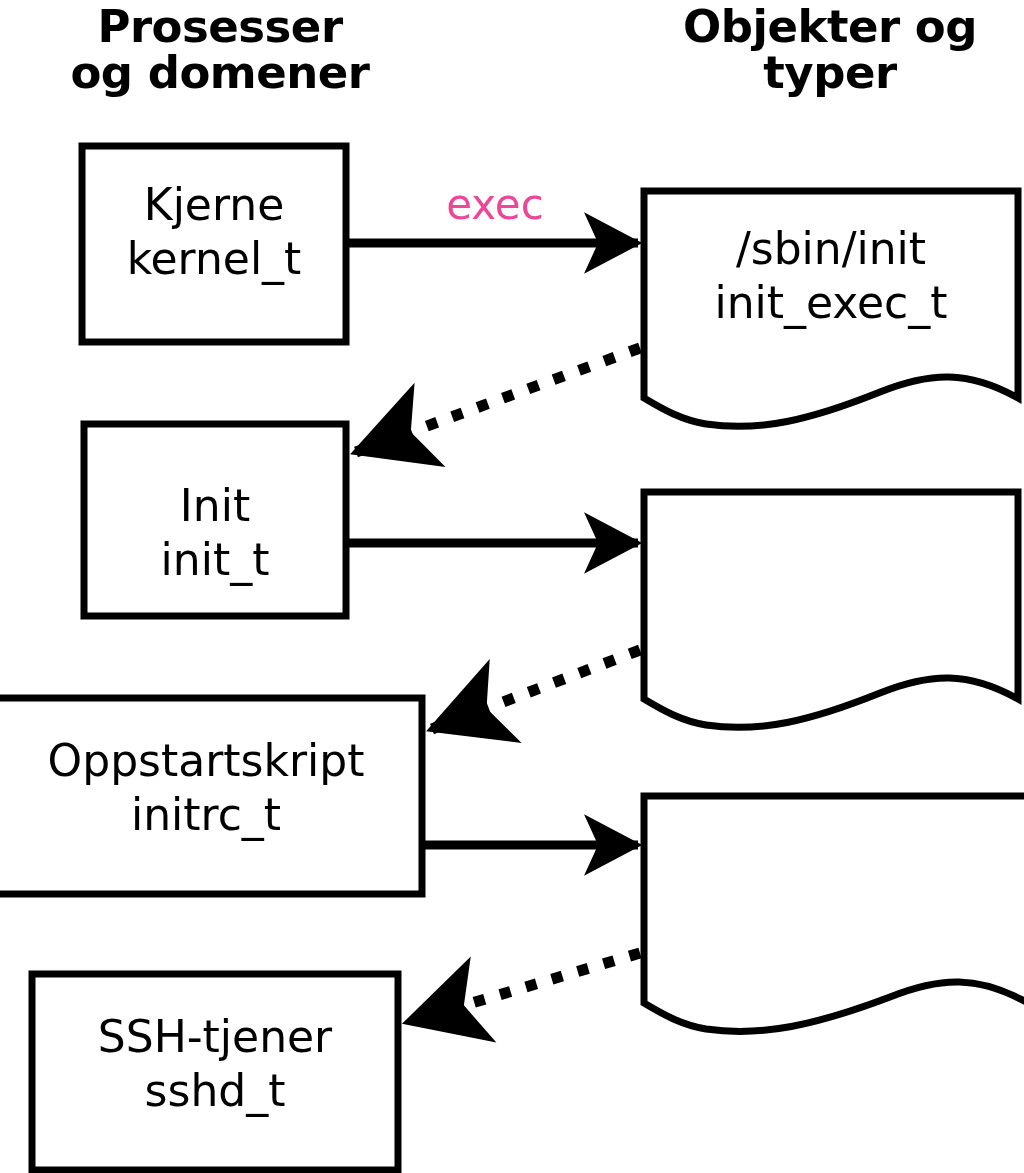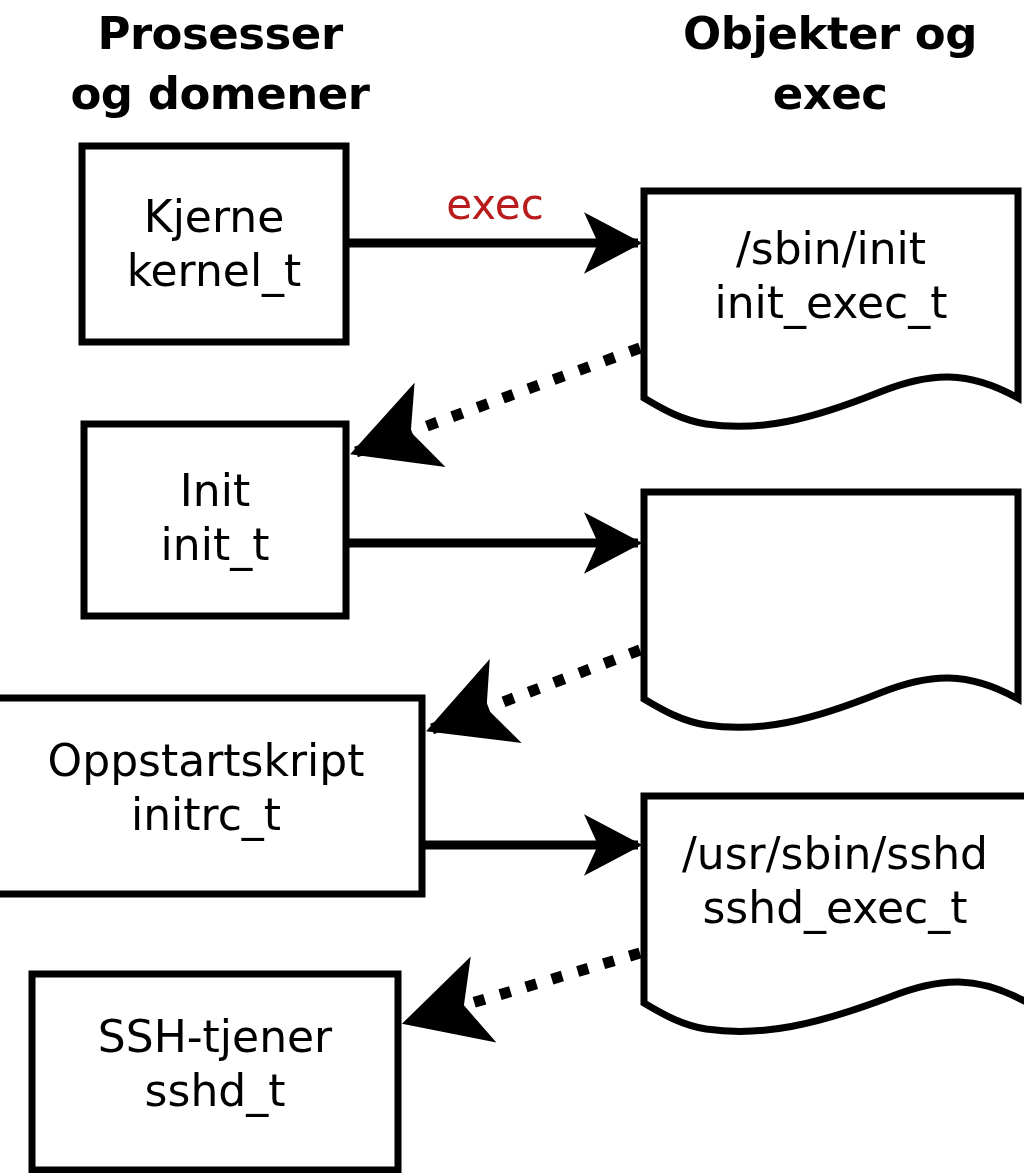--- a/index.html
+++ b/index.html
@@ -23,21 +23,21 @@
     left: 0;
     width: 1024px;
     height: 1173px;
     display: block;
   }
   .col-heading {
     position: absolute;
     font-family: "DejaVu Sans", "Liberation Sans", sans-serif;
     font-weight: bold;
     font-size: 45px;
-    line-height: 60px;
+    line-height: 46px;
     color: #000000;
     text-align: center;
     letter-spacing: -0.5px;
     white-space: pre-line;
   }
   #heading-left  { left: 40px;  top: 4px;  width: 360px; }
   #heading-right { left: 640px; top: 4px;  width: 380px; }
 
   .node-label {
     position: absolute;
@@ -49,21 +49,21 @@
     text-align: center;
     white-space: pre-line;
     pointer-events: none;
   }
   .edge-label {
     position: absolute;
     font-family: "DejaVu Sans", "Liberation Sans", sans-serif;
     font-weight: normal;
     font-size: 42px;
     line-height: 46px;
-    color: #b91c1c;
+    color: #ec4899;
     text-align: center;
     white-space: nowrap;
   }
 </style>
 </head>
 <body>
 
 <div id="diagram-root">
 
   <svg id="diagram-svg" viewBox="0 0 1024 1173" xmlns="http://www.w3.org/2000/svg">
@@ -119,36 +119,34 @@
     <line x1="425" y1="845" x2="638" y2="845" stroke="#000000" stroke-width="9" marker-end="url(#arrow-solid)"></line>
 
       sshd  (dotted) --&gt;
     <line x1="640" y1="953" x2="408" y2="1022" stroke="#000000" stroke-width="11" stroke-linecap="butt" stroke-dasharray="11 16" marker-end="url(#arrow-dotted)"></line>
   </svg>
 
   <div class="col-heading" id="heading-left">Prosesser
 og domener</div>
 
   <div class="col-heading" id="heading-right">Objekter og
-exec</div>
+typer</div>
 
-  <div class="node-label" style="left:82px; top:178px; width:264px;margin-top:12px;">Kjerne
+  <div class="node-label" style="left:82px; top:178px; width:264px;">Kjerne
 kernel_t</div>
 
-  <div class="node-label" style="left:84px; top:464px; width:262px;">Init
+  <div class="node-label" style="left:84px; top:479px; width:262px;">Init
 init_t</div>
 
   <div class="node-label" style="left:-10px; top:734px; width:432px;">Oppstartskript
 initrc_t</div>
 
   <div class="node-label" style="left:644px; top:222px; width:374px;">/sbin/init
 init_exec_t</div>
 
   <div class="node-label" style="left:32px; top:1010px; width:366px;">SSH-tjener
 sshd_t</div>
 
 
-  <div class="node-label" style="left:648px; top:827px; width:374px;">/usr/sbin/sshd
-sshd_exec_t</div>
 
   <div class="edge-label" style="left:380px; top:182px; width:230px;">exec</div>
 
 </div>
 
 </body></html>

